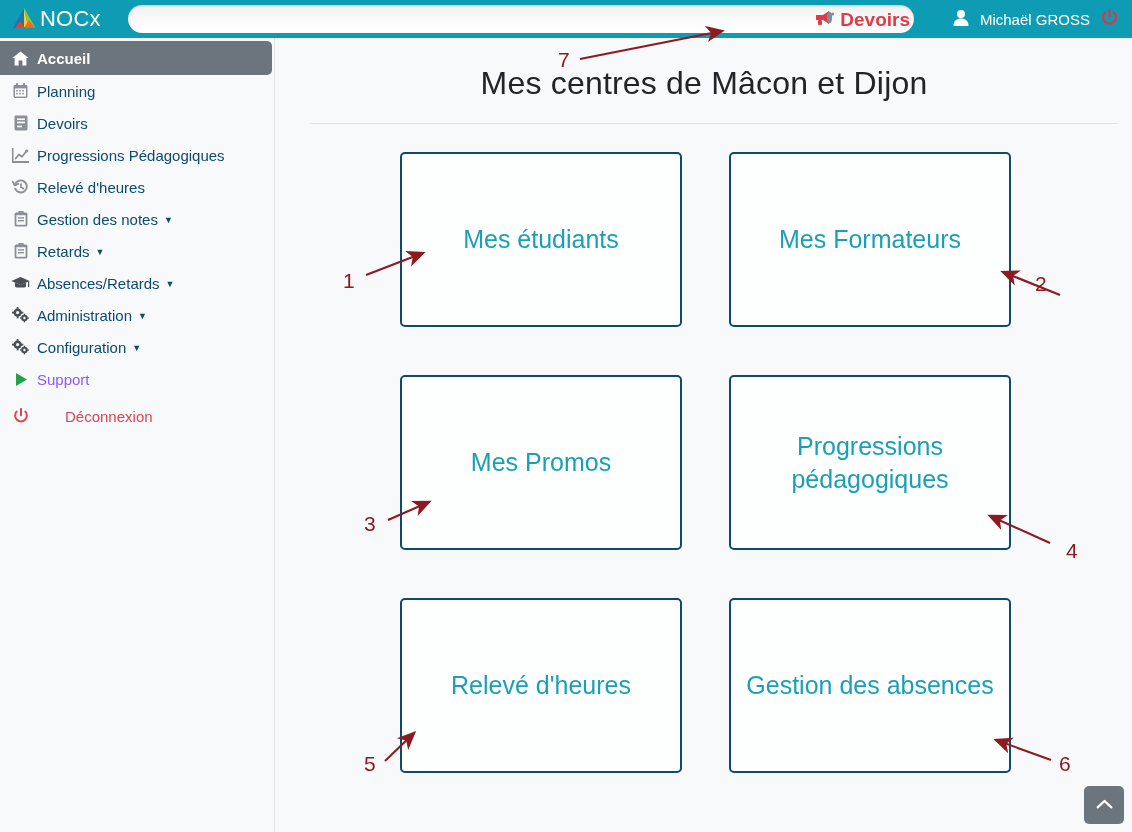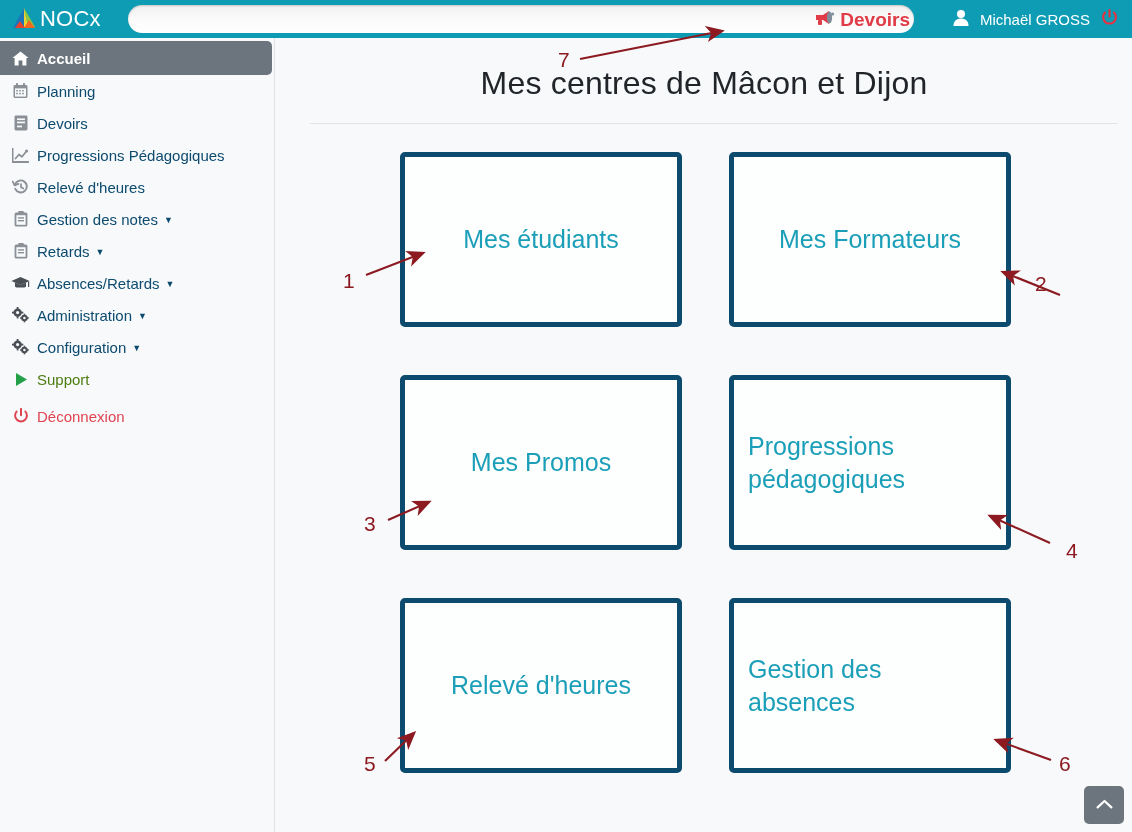--- a/index.html
+++ b/index.html
@@ -80,23 +80,23 @@
     margin-right: 6px;
   }
   .nav-item.active {
     background: #6c757d; color: #ffffff; font-weight: bold;
     width: 272px; height: 34px;
   }
   .caret {
     margin-left: 6px; font-size: 9px; line-height: 1;
     position: relative; top: 1px;
   }
-  .nav-item.sup { color: #4d7c0f; }
+  .nav-item.sup { color: #8b5cf6; }
   .nav-item.smec { color: #f0b323; }
-  .nav-item.logout { color: #e04452; margin-top: 5px; }
+  .nav-item.logout { color: #e04452; margin-top: 5px; gap: 28px; }
 
   
   #main {
     position: absolute; top: 38px; left: 276px;
     width: 856px; height: 794px;
     background: #f7f9fb;
     overflow: hidden;
   }
   #page-title {
     text-align: center; color: #212529;
@@ -110,25 +110,25 @@
   #card-grid {
     margin-top: 28px;
     display: grid;
     grid-template-columns: 282px 282px;
     justify-content: start;
     padding-left: 124px;
     row-gap: 48px; column-gap: 47px;
   }
   .card {
     width: 282px; height: 175px;
-    border: 5px solid #0c4a6e;
+    border: 2px solid #0c4a6e;
     border-radius: 5px;
     background: #fdfefe;
     display: flex; align-items: center; justify-content: center;
-    cursor: pointer;
+    text-align: center; cursor: pointer;
   }
   .card-label {
     color: #1b9fb8; font-size: 25px; line-height: 1.32;
     padding: 0 14px;
   }
 
   
   #annot-layer {
     position: absolute; top: 0; left: 0;
     width: 1132px; height: 832px;

